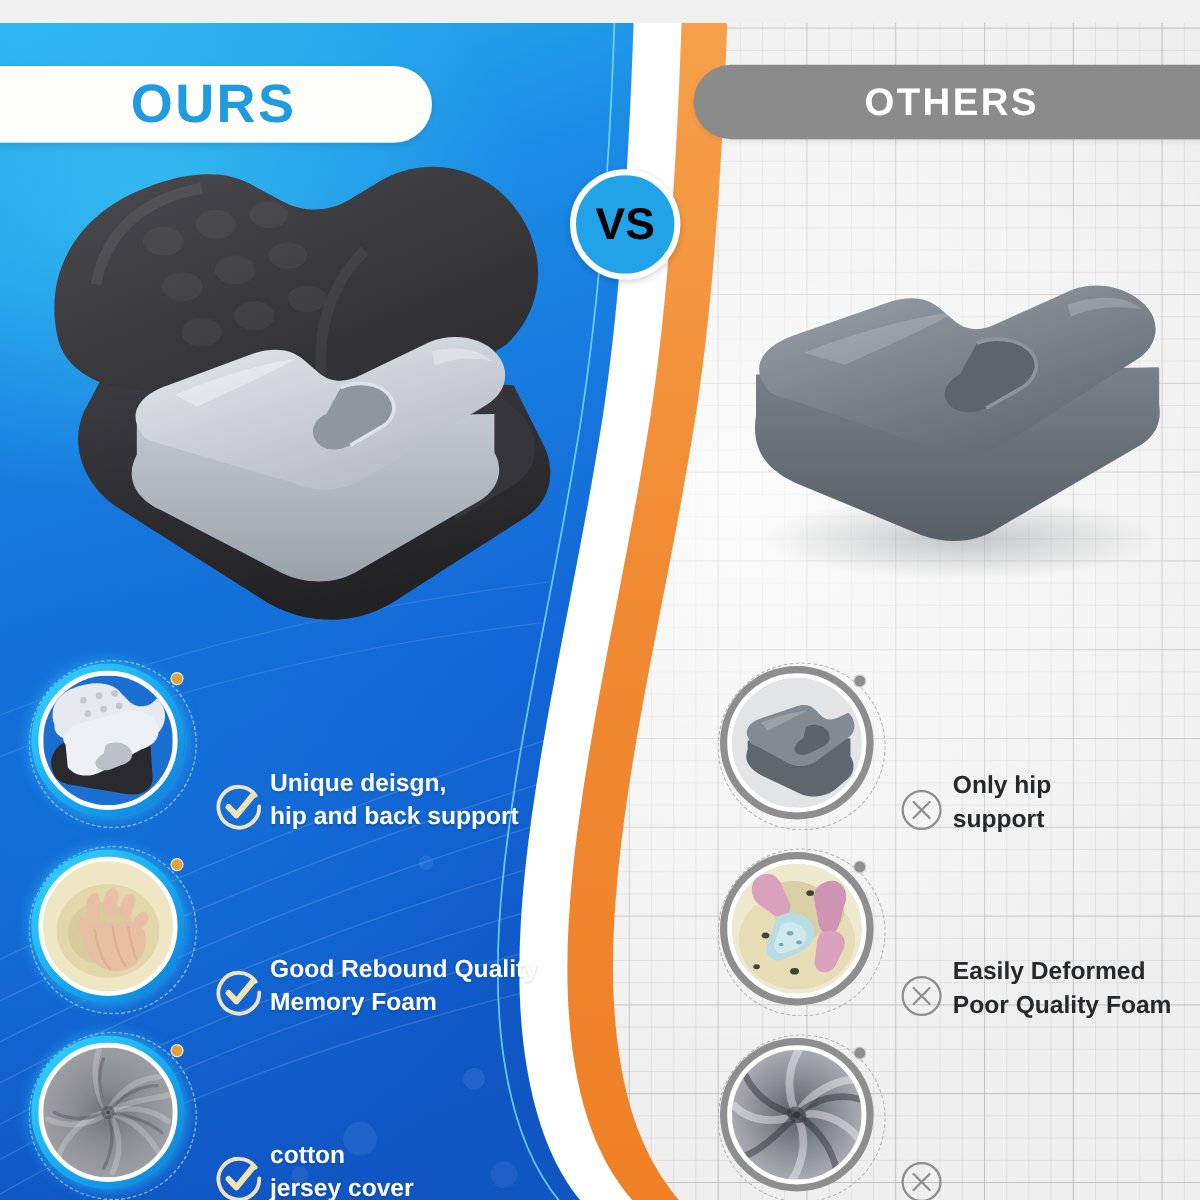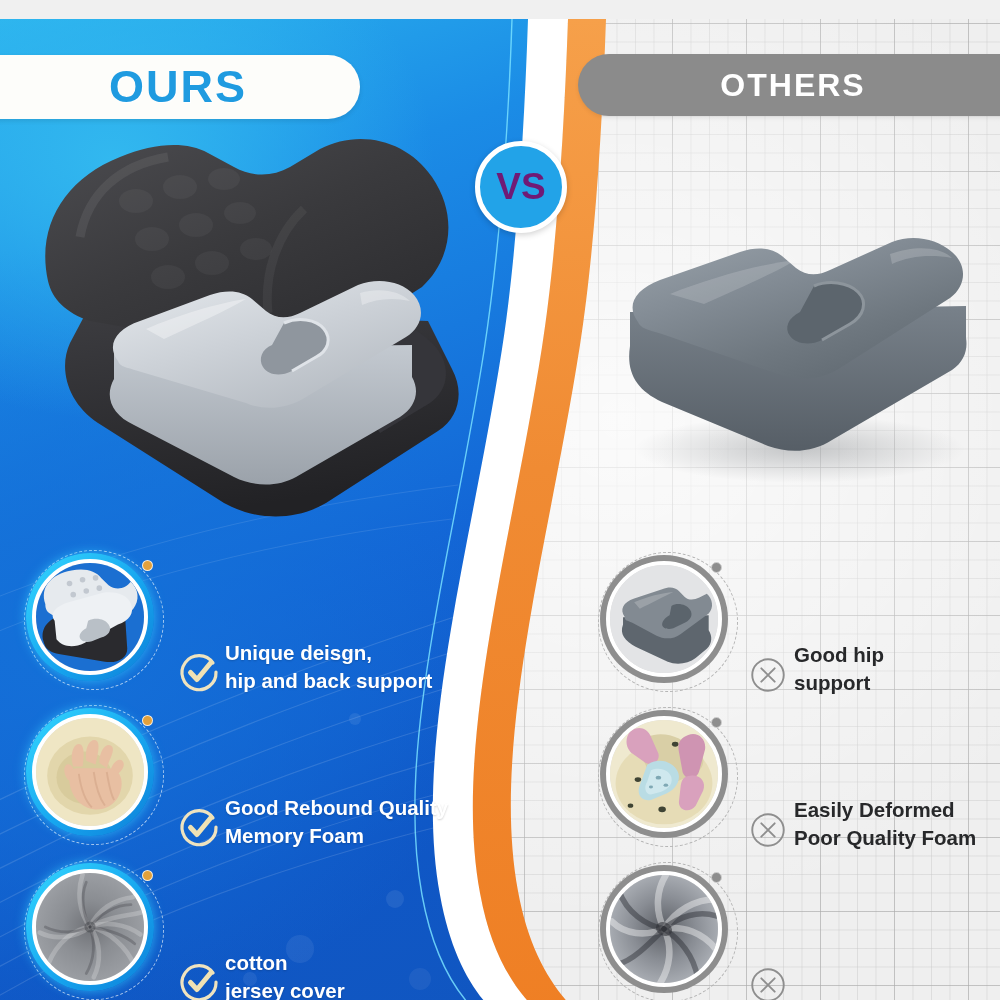--- a/index.html
+++ b/index.html
@@ -77,21 +77,21 @@
     font-size:32px;font-weight:bold;color:#ffffff;letter-spacing:2px;
   }
 
   
   .vs-badge{
     position:absolute;left:475px;top:122px;width:92px;height:92px;border-radius:50%;
     background:#22a3e8;border:5px solid #ffffff;box-sizing:border-box;
     display:flex;align-items:center;justify-content:center;
     box-shadow:0 2px 6px rgba(0,0,0,.18);z-index:30;
   }
-  .vs-badge span{font-size:37px;font-weight:bold;color:#701a75;letter-spacing:0px;}
+  .vs-badge span{font-size:37px;font-weight:bold;color:#000000;letter-spacing:0px;}
 
   
   .hero-left{position:absolute;left:28px;top:112px;width:450px;height:410px;}
   .hero-right{position:absolute;left:600px;top:175px;width:390px;height:300px;}
 
   
   .rows-left{position:absolute;left:18px;top:520px;width:470px;}
   .rows-right{position:absolute;left:592px;top:522px;width:400px;}
   .frow{display:flex;align-items:flex-end;height:155px;}
 
@@ -420,21 +420,21 @@
             <path d="M26,40 C40,34 56,30 68,29 C58,34 44,41 32,47 Z" fill="rgba(255,255,255,.20)"></path>
           </svg>
         </div>
       </div>
       <div class="mark">
         <svg viewBox="0 0 44 44" width="42" height="42">
           <circle cx="22" cy="22" r="16.5" fill="none" stroke="#8e8e8e" stroke-width="2"></circle>
           <path d="M15,15 L29,29 M29,15 L15,29" stroke="#8e8e8e" stroke-width="2" stroke-linecap="round"></path>
         </svg>
       </div>
-      <div class="ftext">Good hip
+      <div class="ftext">Only hip
 support</div>
     </div>
 
     <div class="frow">
       <div class="thumb dark">
         <div class="ring-outer"></div>
         <div class="glow"></div>
         <div class="dot"></div>
         <div class="inner">
           <svg viewBox="0 0 116 116" width="108" height="108">

